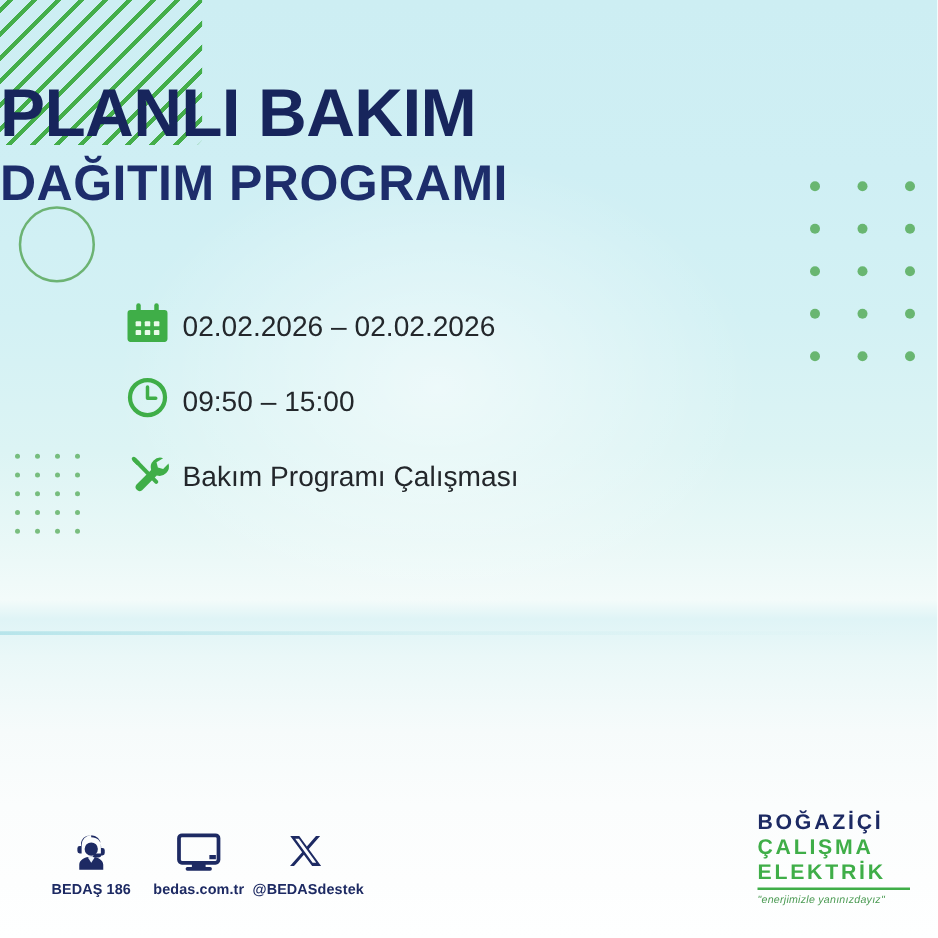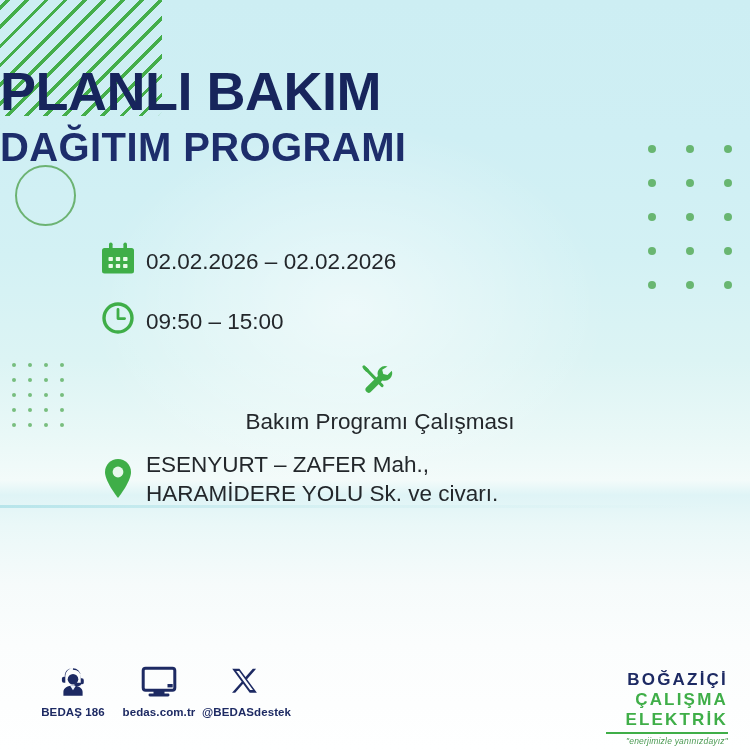--- a/index.html
+++ b/index.html
@@ -147,21 +147,21 @@
   }
   .row .txt {
     font-size: 22.5px;
     color: #23272b;
     line-height: 1.32;
     padding-top: 7px;
     white-space: pre-line;
   }
   .row.r-date  { margin-bottom: 16px; }
   .row.r-time  { margin-bottom: 16px; }
-  .row.r-work  { margin-bottom: 12px; flex-direction: column; }
+  .row.r-work  { margin-bottom: 12px; }
   .row.r-place .txt { padding-top: 1px; }
 
   
   .footer {
     position: absolute;
     left: 30px;
     top: 662px;
     display: flex;
     align-items: flex-end;
   }
@@ -182,22 +182,21 @@
     font-weight: 700;
     letter-spacing: 0.1px;
     color: #1d2a63;
     white-space: nowrap;
   }
 
   
   .brand {
     position: absolute;
     right: 22px;
-    top: 671px;
-    text-align: right;
+    top: 649px;
     line-height: 1.0;
   }
   .brand .b1, .brand .b2, .brand .b3 {
     font-size: 17px;
     font-weight: 900;
     letter-spacing: 2.2px;
     display: block;
   }
   .brand .b1 { color: #1d2a63; }
   .brand .b2 { color: #3fae48; margin-top: 3px; }
@@ -311,30 +310,20 @@
           <g stroke="#3fae48" stroke-width="3.2" stroke-linecap="round" fill="none">
             <line x1="7" y1="7" x2="25" y2="25.5"></line>
           </g>
           <path d="M30.5 6.5a7.6 7.6 0 0 0-9.6 9.4L9.2 27.6a3.2 3.2 0 0 0 4.5 4.5l11.7-11.7a7.6 7.6 0 0 0 9.4-9.6l-4.3 4.3-4.2-1.1-1.1-4.2z" fill="#3fae48"></path>
           <path d="M8.6 6.4 6.2 8.8l3.2 3.1 2.5-2.4z" fill="#3fae48"></path>
         </svg>
       </span>
       <span class="txt">Bakım Programı Çalışması</span>
     </div>
 
-    <div class="row r-place">
-      <span class="ico">
-        <svg width="36" height="44" viewBox="0 0 36 44" aria-hidden="true">
-          <path d="M18 2c-7.2 0-13 5.8-13 13 0 9.8 13 26 13 26s13-16.2 13-26c0-7.2-5.8-13-13-13z" fill="#3fae48"></path>
-          <circle cx="18" cy="15" r="5.4" fill="#e7f8ec"></circle>
-        </svg>
-      </span>
-      <span class="txt">ESENYURT – ZAFER Mah.,
-HARAMİDERE YOLU Sk. ve civarı.</span>
-    </div>
 
   </div>
 
   <div class="footer">
 
     <div class="fitem">
       <span class="fico">
         <svg width="34" height="34" viewBox="0 0 34 34" aria-hidden="true">
           <path d="M17 3.2c-5.1 0-8.2 3.1-8.2 7.3v1.2h-1a1.9 1.9 0 0 0-1.9 1.9v2.2a1.9 1.9 0 0 0 1.9 1.9h1.5V10.9a7.7 7.7 0 0 1 15.4 0v6.8h-3.9a2 2 0 0 0-2 1.6h-.6v1.6h4.6c1.1 0 2-.7 2.3-1.6h.8a1.9 1.9 0 0 0 1.9-1.9v-2.2a1.9 1.9 0 0 0-1.9-1.9h-1v-1.2c0-4.2-3-7.3-8-7.3z" fill="#1d2a63"></path>
           <circle cx="17" cy="14.2" r="5.3" fill="#1d2a63"></circle>

